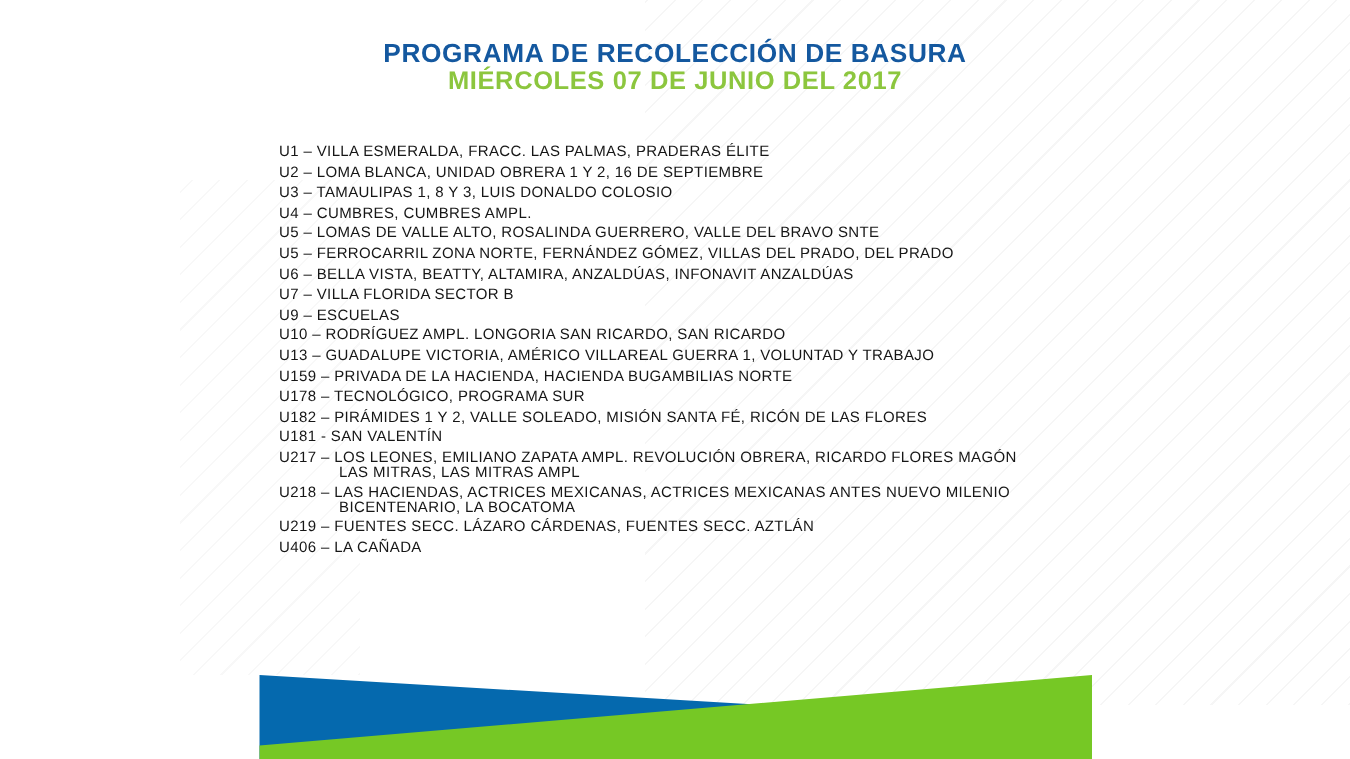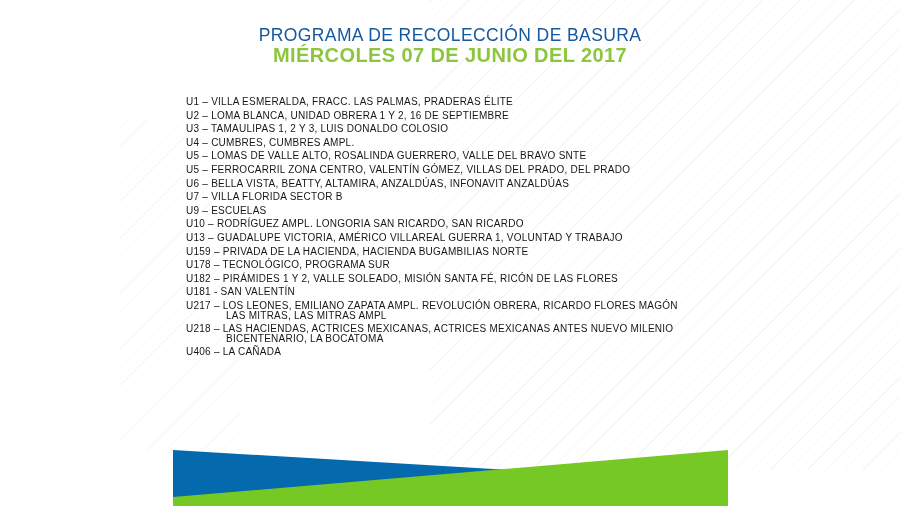--- a/index.html
+++ b/index.html
@@ -53,29 +53,29 @@
   
   .header {
     position: absolute;
     top: 26px;
     left: 0;
     width: 900px;
     text-align: center;
   }
   .title {
     font-size: 17.5px;
-    font-weight: normal;
+    font-weight: bold;
     letter-spacing: 0.4px;
     color: #14589f;
     line-height: 1.05;
     margin: 0;
     white-space: nowrap;
   }
   .subtitle {
-    font-size: 20px;
+    font-size: 17px;
     font-weight: bold;
     letter-spacing: 0.4px;
     color: #8cc63e;
     line-height: 1.05;
     margin: 1px 0 0 0;
     white-space: nowrap;
   }
 
   
   .list {
@@ -123,30 +123,30 @@
   </div>
 
   <div class="list" id="route-list">
       <div class="route">
         <div class="route-line">U1 – VILLA ESMERALDA, FRACC. LAS PALMAS, PRADERAS ÉLITE</div>
       </div>
       <div class="route">
         <div class="route-line">U2 – LOMA BLANCA, UNIDAD OBRERA 1 Y 2, 16 DE SEPTIEMBRE</div>
       </div>
       <div class="route">
-        <div class="route-line">U3 –  TAMAULIPAS 1, 2 Y 3, LUIS DONALDO COLOSIO</div>
+        <div class="route-line">U3 –  TAMAULIPAS 1, 8 Y 3, LUIS DONALDO COLOSIO</div>
       </div>
       <div class="route">
         <div class="route-line">U4 – CUMBRES, CUMBRES AMPL.</div>
       </div>
       <div class="route">
         <div class="route-line">U5 – LOMAS DE VALLE ALTO, ROSALINDA GUERRERO, VALLE DEL BRAVO SNTE</div>
       </div>
       <div class="route">
-        <div class="route-line">U5 – FERROCARRIL ZONA CENTRO, VALENTÍN GÓMEZ, VILLAS DEL PRADO, DEL PRADO</div>
+        <div class="route-line">U5 – FERROCARRIL ZONA NORTE, FERNÁNDEZ GÓMEZ, VILLAS DEL PRADO, DEL PRADO</div>
       </div>
       <div class="route">
         <div class="route-line">U6 – BELLA VISTA, BEATTY, ALTAMIRA, ANZALDÚAS, INFONAVIT ANZALDÚAS</div>
       </div>
       <div class="route">
         <div class="route-line">U7 – VILLA FLORIDA SECTOR B</div>
       </div>
       <div class="route">
         <div class="route-line">U9 – ESCUELAS</div>
       </div>
@@ -170,20 +170,23 @@
       </div>
       <div class="route">
         <div class="route-line">U217 – LOS LEONES, EMILIANO ZAPATA AMPL. REVOLUCIÓN OBRERA, RICARDO FLORES MAGÓN</div>
         <div class="route-line cont">LAS MITRAS, LAS MITRAS AMPL</div>
       </div>
       <div class="route">
         <div class="route-line">U218 – LAS HACIENDAS, ACTRICES MEXICANAS, ACTRICES MEXICANAS ANTES NUEVO MILENIO</div>
         <div class="route-line cont">BICENTENARIO, LA BOCATOMA</div>
       </div>
       <div class="route">
+        <div class="route-line">U219 – FUENTES SECC. LÁZARO CÁRDENAS, FUENTES SECC. AZTLÁN</div>
+      </div>
+      <div class="route">
         <div class="route-line">U406 – LA CAÑADA</div>
       </div>
     </div>
 
   <svg class="footer" viewBox="0 0 900 506">
     <polygon points="173,450 728,483 728,506 173,506" fill="#0569ae"></polygon>
     <polygon points="728,450 173,497 173,506 728,506" fill="#76c825"></polygon>
   </svg>
 
 </div>

